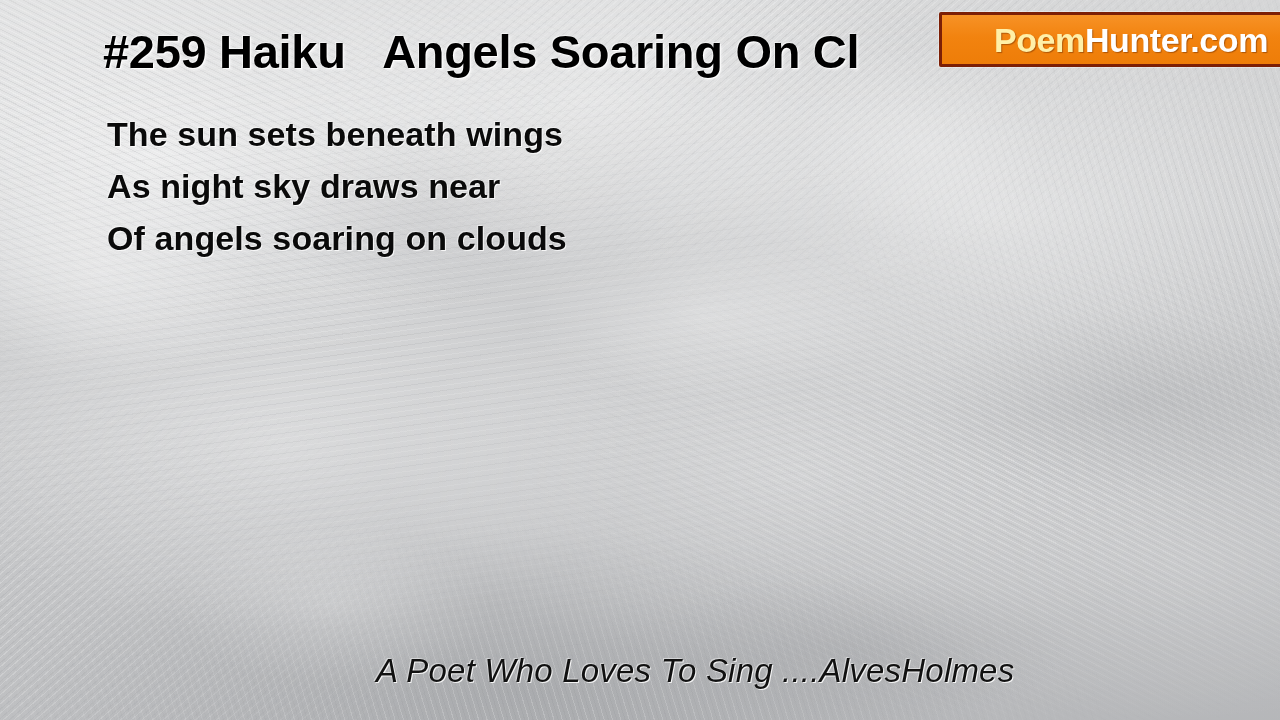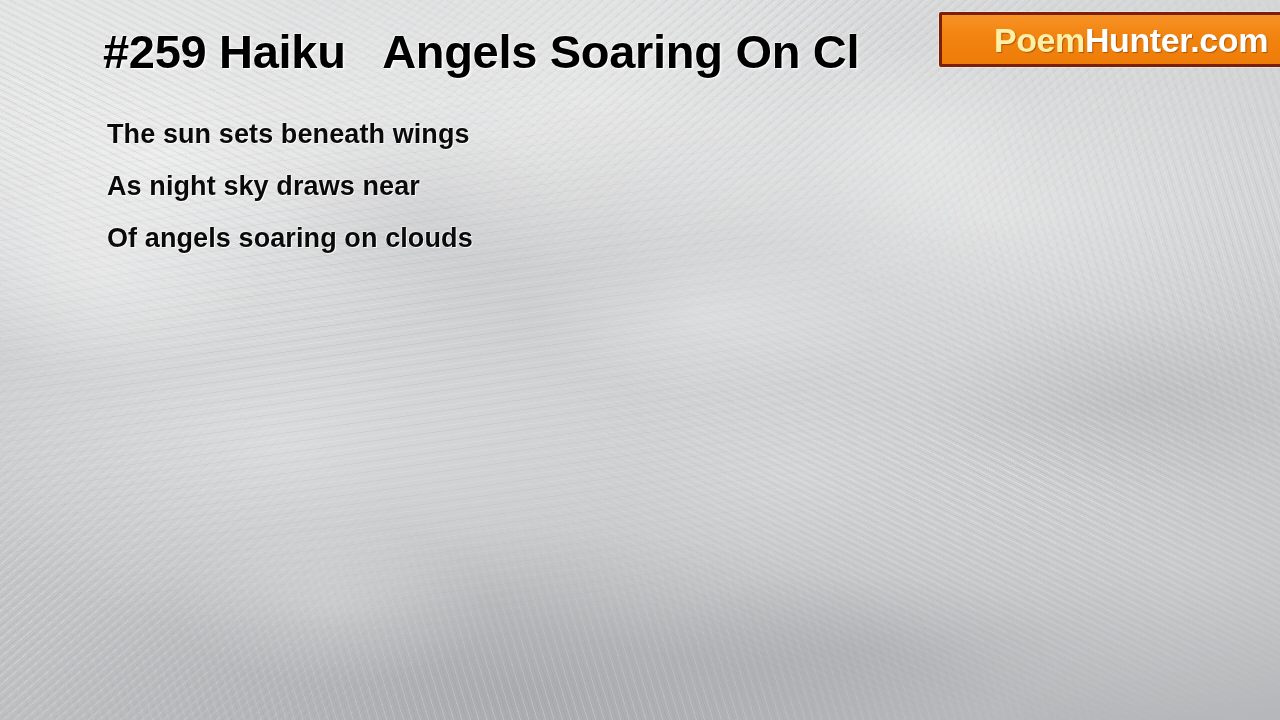--- a/index.html
+++ b/index.html
@@ -141,21 +141,21 @@
     text-align: center;
   }
 
   .poem {
     position: absolute;
     left: 107px;
     top: 108px;
     z-index: 4;
   }
   .poem-line {
-    font-size: 27px;
+    font-size: 34px;
     font-weight: bold;
     color: #0a0a0a;
     line-height: 52px;
     letter-spacing: 0.1px;
     white-space: pre;
     text-shadow:
       1px 1px 0 rgba(255,255,255,0.8),
      -1px -1px 0 rgba(255,255,255,0.5);
   }
 
@@ -221,18 +221,19 @@
   <div class="bg-blotch"></div>
 
   <div class="title">#259 Haiku   Angels Soaring On Cl</div>
 
   <div class="poem">
     <div class="poem-line">The sun sets beneath wings</div>
     <div class="poem-line">As night sky draws near</div>
     <div class="poem-line">Of angels soaring on clouds</div>
   </div>
 
+  <div class="caption">A Poet Who Loves To Sing ....AlvesHolmes</div>
 
   <div class="logo">
     <span class="logo-text"><span class="logo-poem">Poem</span><span class="logo-hunter">Hunter.com</span></span>
   </div>
 
 </div>
 
 </body></html>

